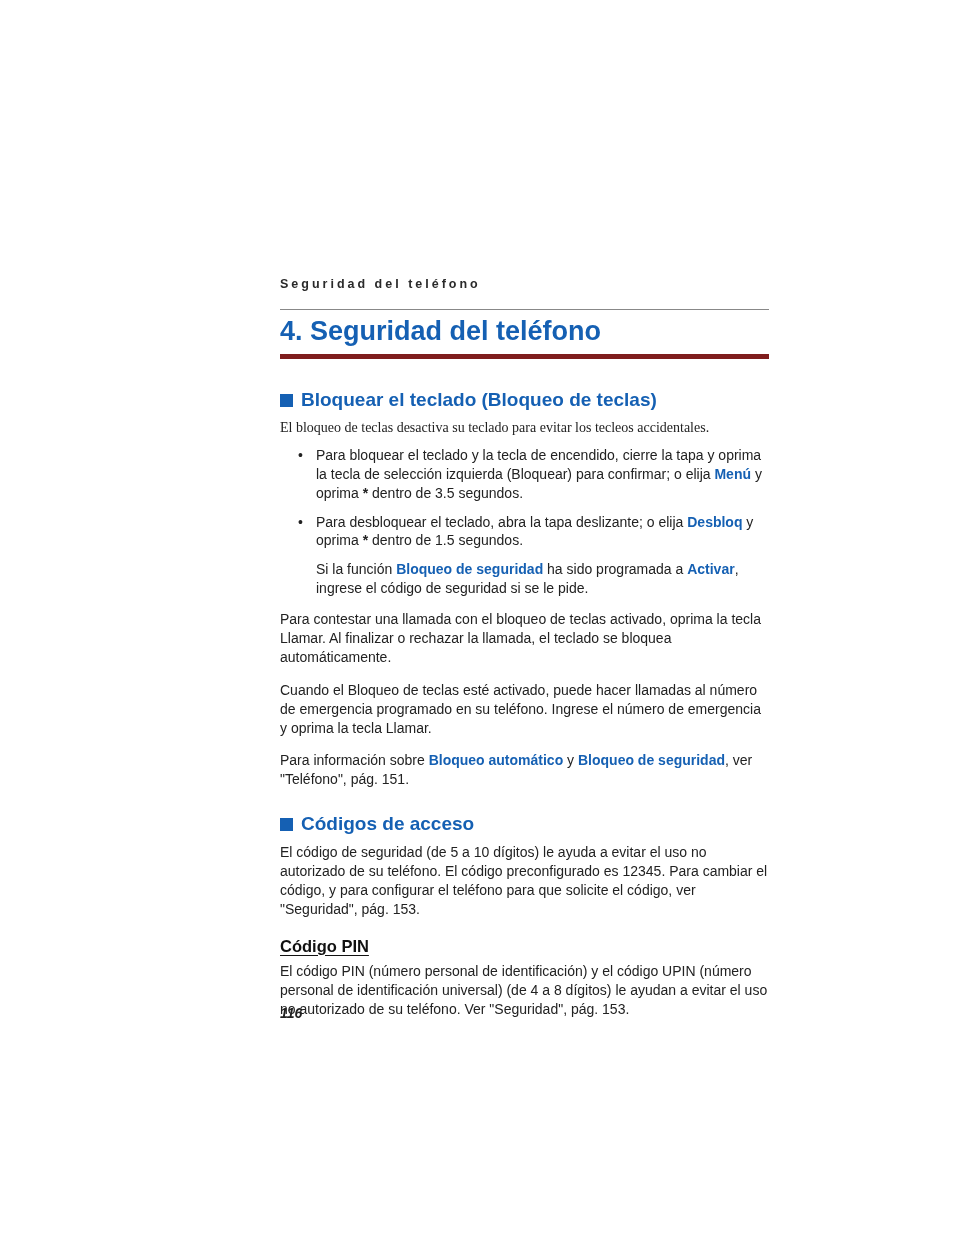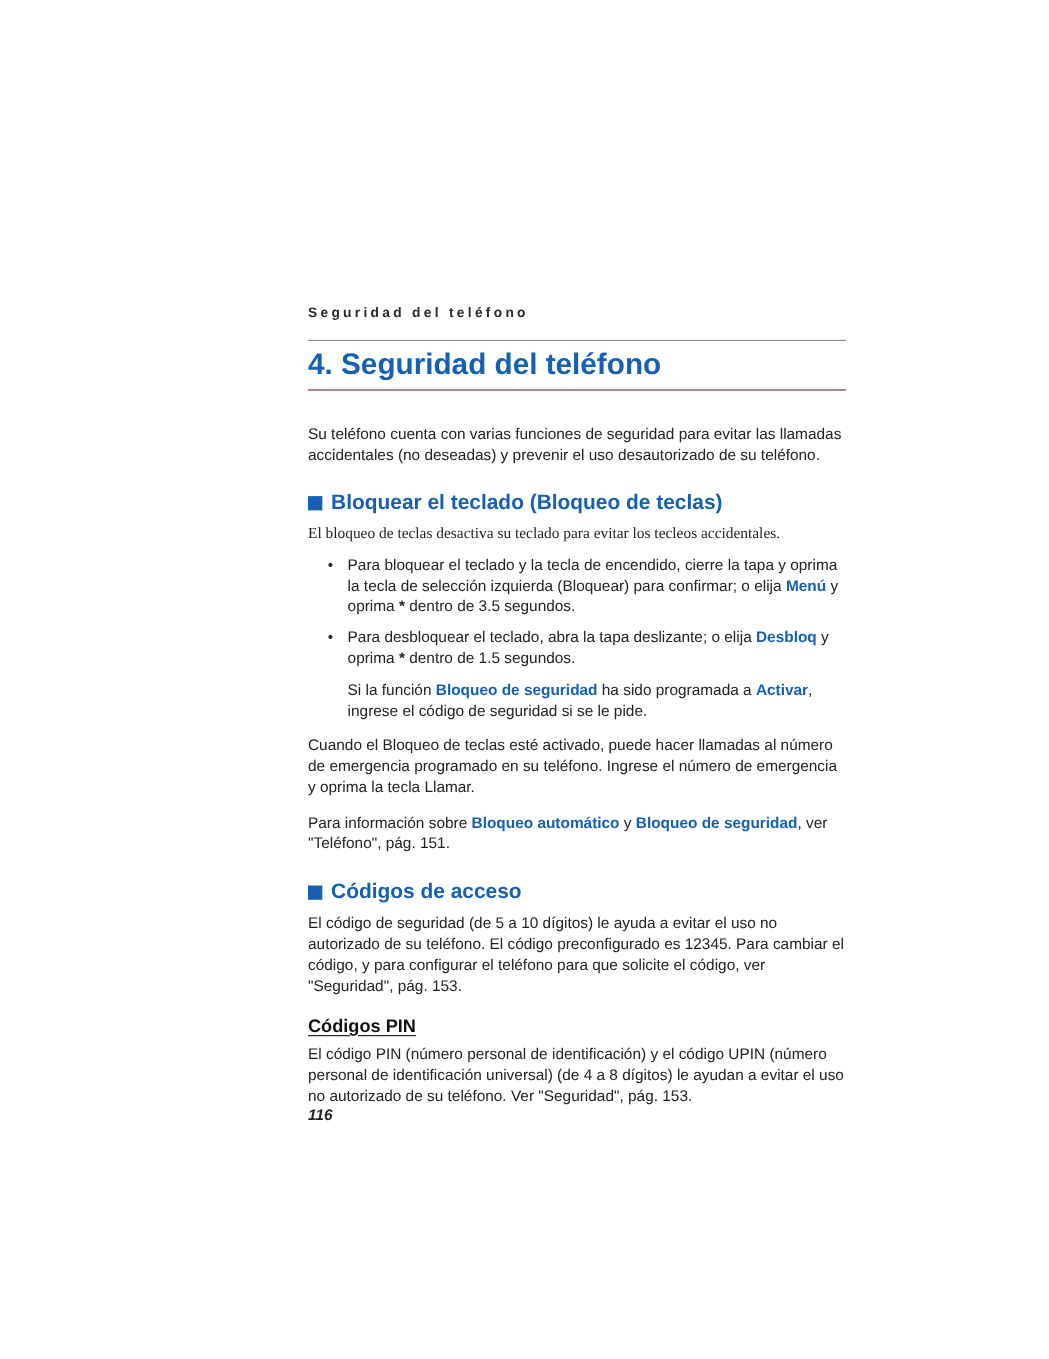--- a/index.html
+++ b/index.html
@@ -22,21 +22,21 @@
     letter-spacing: 3px;
     font-weight: 600;
     color: #2a2a2a;
     margin-bottom: 18px;
   }
   .chapter-title {
     font-size: 27px;
     color: #1560b3;
     font-weight: 600;
     border-top: 1px solid #888;
-    border-bottom: 1px solid #7f1d1d;
+    border-bottom: 5px solid #7f1d1d;
     padding: 6px 0 7px 0;
     margin: 0 0 30px 0;
   }
   .chapter-num {
     display: inline;
   }
   .body-text {
     font-size: 14px;
     line-height: 1.35;
     color: #222;
@@ -113,21 +113,20 @@
 
 <div class="page">
 
   <div class="running-header">Seguridad del teléfono</div>
 
   <h1 class="chapter-title">
     <span class="chapter-num">4.</span>
     <span>Seguridad del teléfono</span>
   </h1>
 
-  <p class="body-text">Su teléfono cuenta con varias funciones de seguridad para evitar las llamadas accidentales (no deseadas) y prevenir el uso desautorizado de su teléfono.</p>
 
   <div class="section-heading">
     <span class="section-marker"></span>
     <span>Bloquear el teclado (Bloqueo de teclas)</span>
   </div>
 
   <p class="body-text" style="margin-bottom:8px;font-family:Liberation Serif, serif;">El bloqueo de teclas desactiva su teclado para evitar los tecleos accidentales.</p>
 
   <ul class="bullets">
     <li>
@@ -135,30 +134,31 @@
     </li>
     <li>
       <span>Para desbloquear el teclado, abra la tapa deslizante; o elija </span><span class="kw">Desbloq</span><span> y oprima </span><strong>*</strong><span> dentro de 1.5 segundos.</span>
     </li>
   </ul>
 
   <p class="indent-block">
     <span>Si la función </span><span class="kw">Bloqueo de seguridad</span><span> ha sido programada a </span><span class="kw">Activar</span><span>, ingrese el código de seguridad si se le pide.</span>
   </p>
 
+  <p class="body-text">Para contestar una llamada con el bloqueo de teclas activado, oprima la tecla Llamar. Al finalizar o rechazar la llamada, el teclado se bloquea automáticamente.</p>
   <p class="body-text">Cuando el Bloqueo de teclas esté activado, puede hacer llamadas al número de emergencia programado en su teléfono. Ingrese el número de emergencia y oprima la tecla Llamar.</p>
   <p class="body-text">
     <span>Para información sobre </span><span class="kw">Bloqueo automático</span><span> y </span><span class="kw">Bloqueo de seguridad</span><span>, ver "Teléfono", pág. 151.</span>
   </p>
 
   <div class="section-heading">
     <span class="section-marker"></span>
     <span>Códigos de acceso</span>
   </div>
 
   <p class="body-text">El código de seguridad (de 5 a 10 dígitos) le ayuda a evitar el uso no autorizado de su teléfono. El código preconfigurado es 12345. Para cambiar el código, y para configurar el teléfono para que solicite el código, ver "Seguridad", pág. 153.</p>
 
-  <div class="sub-heading">Códigos PIN</div>
+  <div class="sub-heading">Código PIN</div>
   <p class="body-text">El código PIN (número personal de identificación) y el código UPIN (número personal de identificación universal) (de 4 a 8 dígitos) le ayudan a evitar el uso no autorizado de su teléfono. Ver "Seguridad", pág. 153.</p>
 
   <div class="page-number">116</div>
 
 </div>
 
 </body></html>

